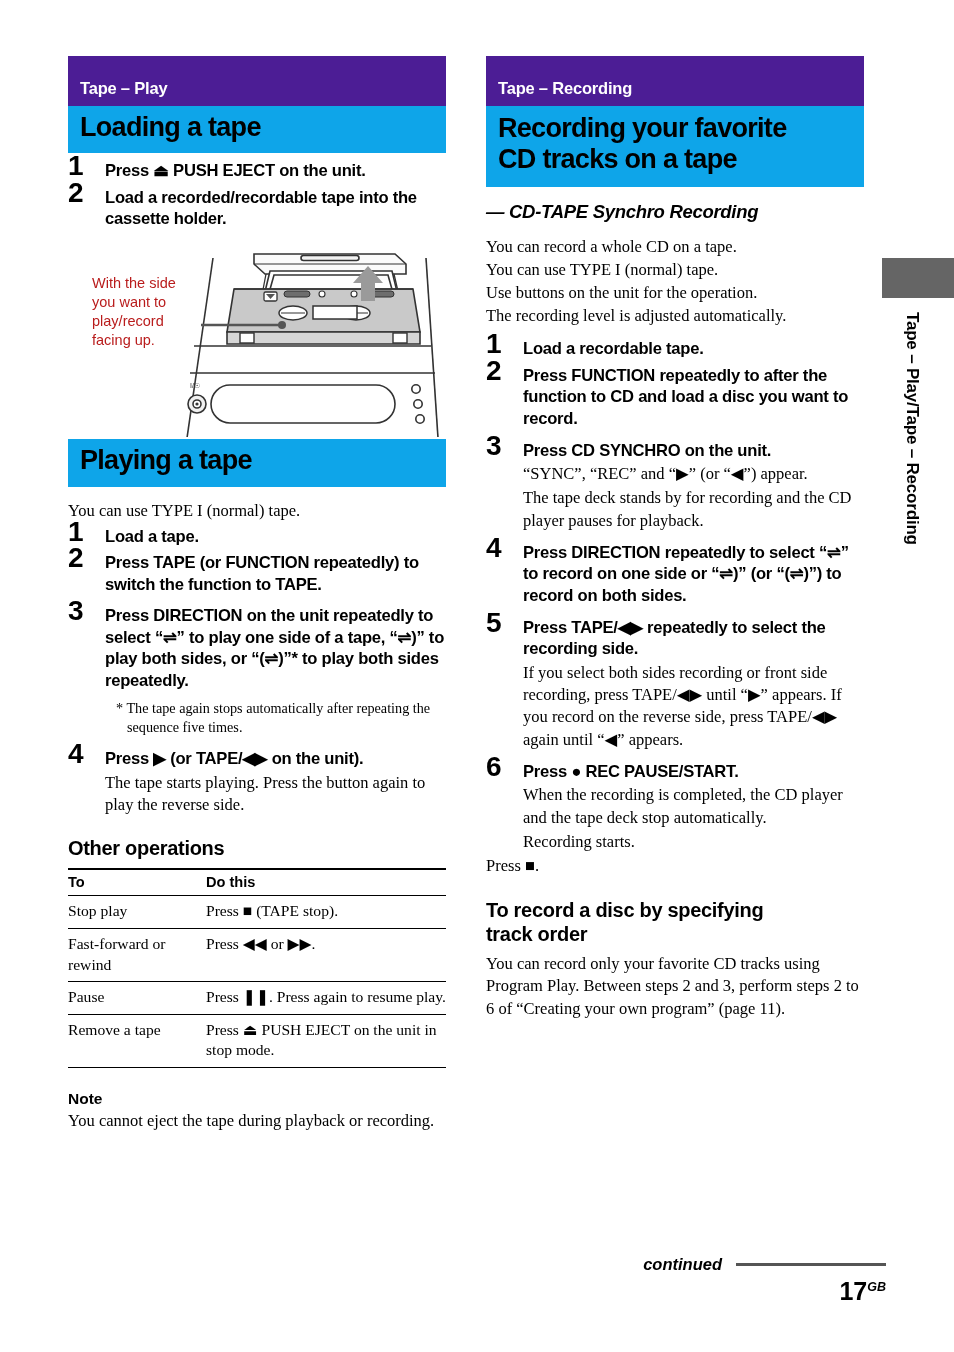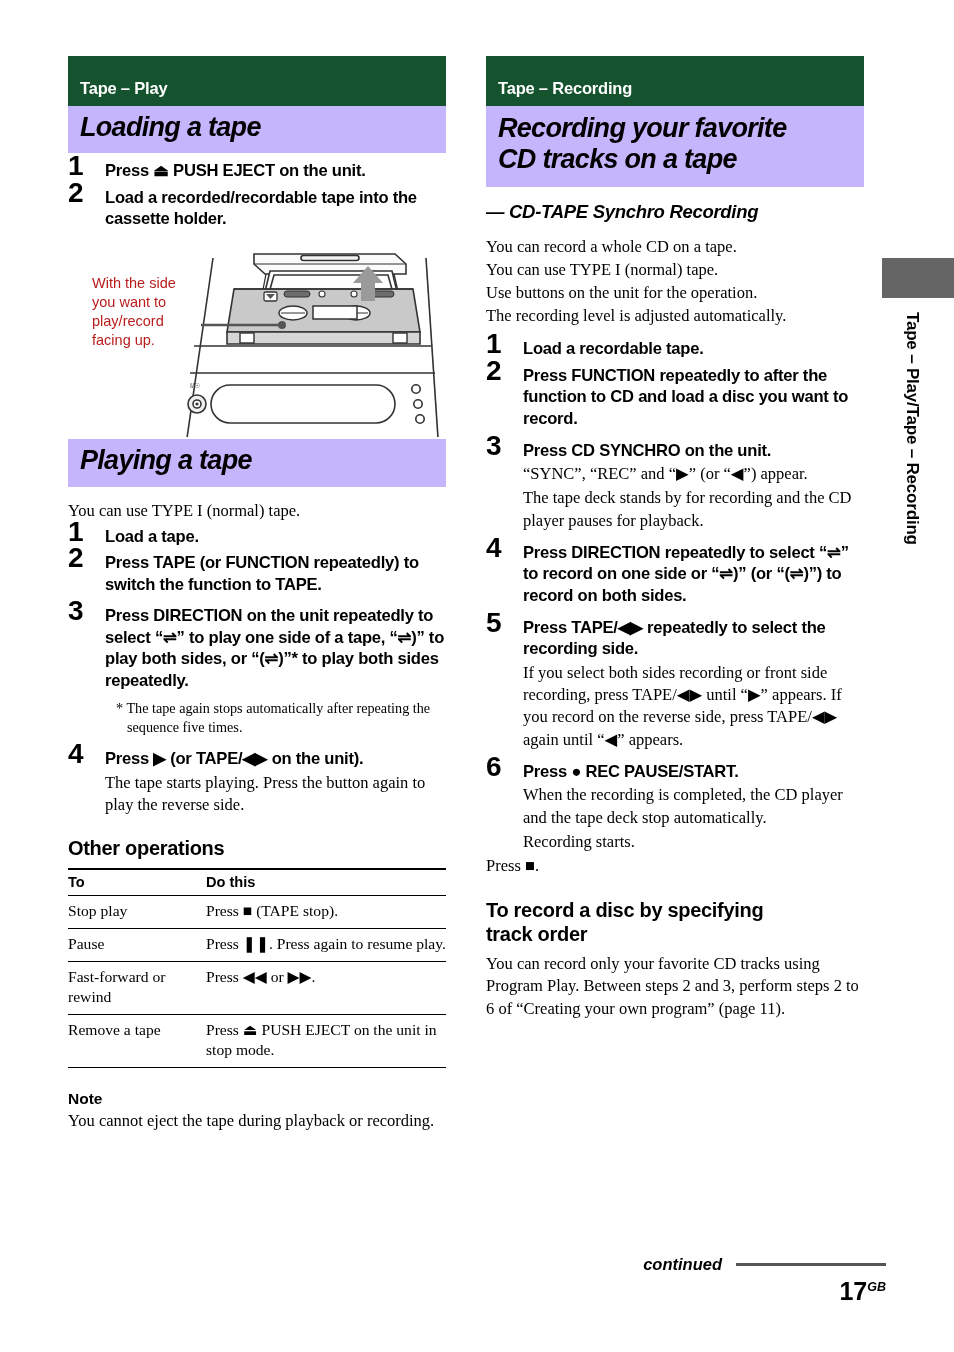--- a/index.html
+++ b/index.html
@@ -20,39 +20,38 @@
   .col {
     position: absolute;
     top: 56px;
     width: 378px;
   }
   .col-left  { left: 68px; }
   .col-right { left: 486px; }
 
   
   .banner-black {
-    background: #14532d;
+    background: #4c1d95;
     color: #ffffff;
     font-family: "Liberation Sans", sans-serif;
     font-weight: bold;
     font-size: 16.5px;
     letter-spacing: -0.2px;
     padding: 24px 12px 9px 12px;
     line-height: 1.0;
   }
   .banner-gray {
-    background: #c4b5fd;
+    background: #0ea5e9;
     color: #000000;
     font-family: "Liberation Sans", sans-serif;
     font-weight: bold;
     font-size: 27px;
     letter-spacing: -0.7px;
     line-height: 1.18;
     padding: 6px 12px 10px 12px;
-    font-style: italic;
   }
   .banner-gray.two-line {
     font-size: 27px;
     padding: 7px 29px 11px 12px;
   }
 
   .subtitle {
     font-family: "Liberation Sans", sans-serif;
     font-weight: bold;
     font-style: italic;
@@ -360,26 +359,26 @@
           <th>To</th>
           <th>Do this</th>
         </tr>
       </thead>
       <tbody>
         <tr>
           <td>Stop play</td>
           <td>Press ■ (TAPE stop).</td>
         </tr>
         <tr>
+          <td>Fast-forward or rewind</td>
+          <td>Press ◀◀ or ▶▶.</td>
+        </tr>
+        <tr>
           <td>Pause</td>
           <td>Press ❚❚. Press again to resume play.</td>
-        </tr>
-        <tr>
-          <td>Fast-forward or rewind</td>
-          <td>Press ◀◀ or ▶▶.</td>
         </tr>
         <tr>
           <td>Remove a tape</td>
           <td>Press ⏏ PUSH EJECT on the unit in stop mode.</td>
         </tr>
       </tbody>
     </table>
 
     <h4 class="notehead">Note</h4>
     <p class="lead" style="margin-top:0;">You cannot eject the tape during playback or recording.</p>

